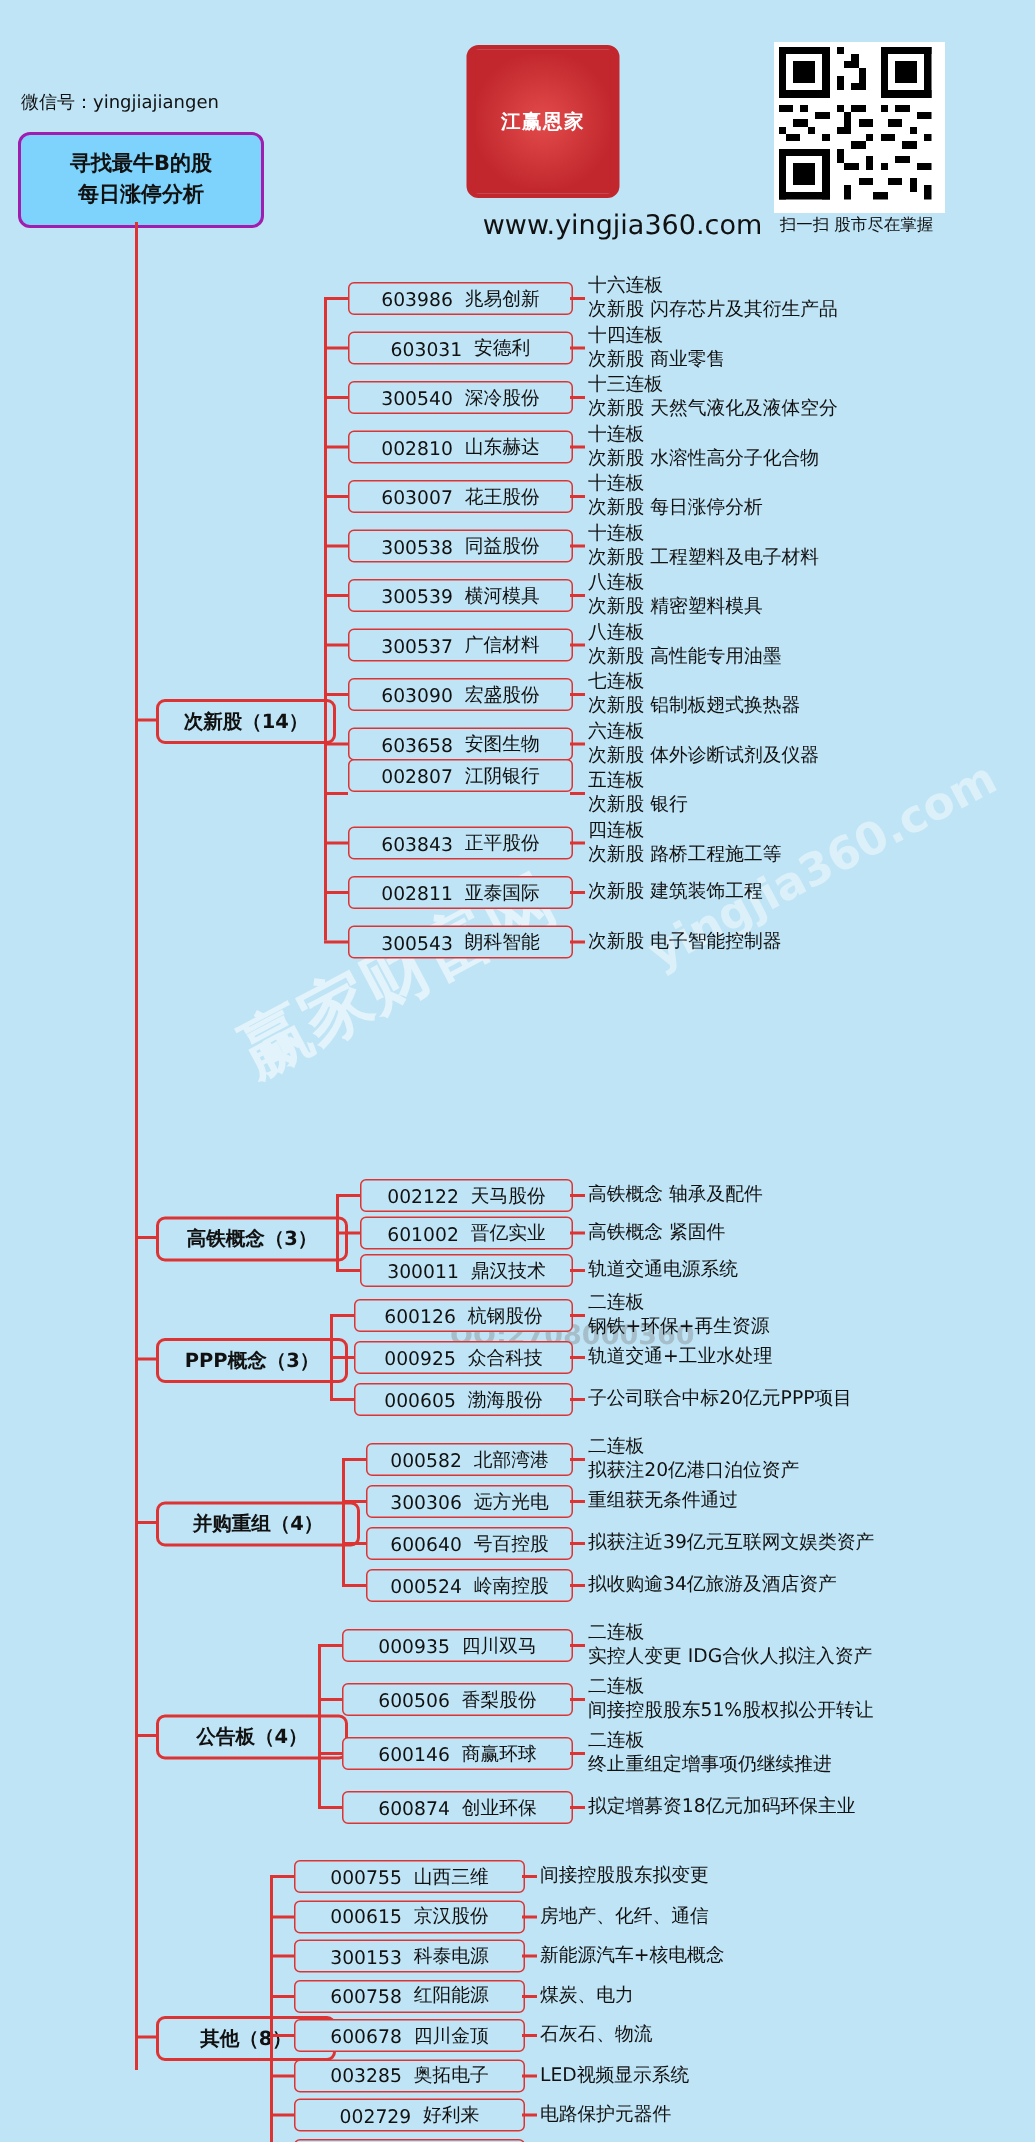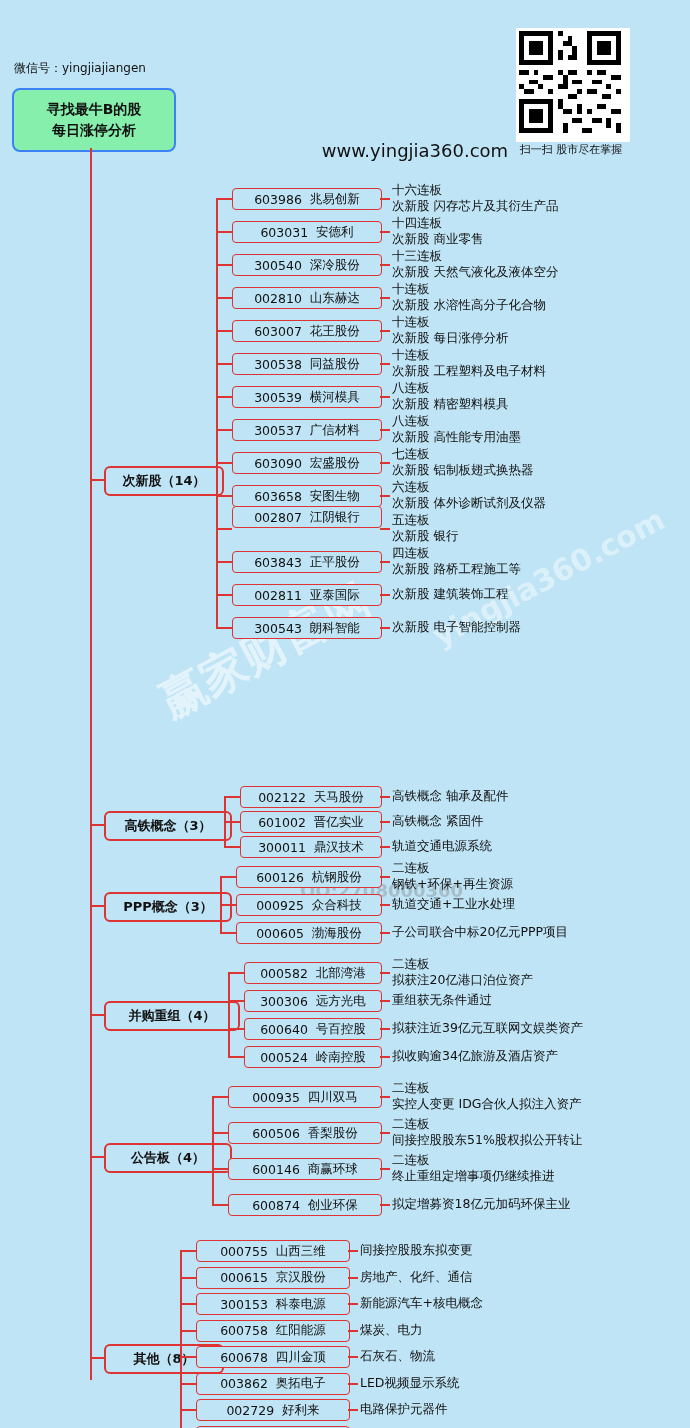--- a/index.html
+++ b/index.html
@@ -16,22 +16,22 @@
   
   .date{
     position:absolute;left:50px;top:14px;width:160px;text-align:center;
     font-size:12px;color:#111;line-height:17px;
   }
   .wechat{
     position:absolute;left:14px;top:60px;font-size:12px;color:#111;
   }
   .title-box{
     position:absolute;left:12px;top:88px;width:160px;height:60px;
-    border:2px solid #3b82f6;border-radius:8px;
-    background:#86efac;
+    border:2px solid #a21caf;border-radius:8px;
+    background:#7dd3fc;
     display:flex;flex-direction:column;align-items:center;justify-content:center;
     font-size:14px;font-weight:bold;line-height:21px;color:#111;
   }
   .logo{
     position:absolute;left:311px;top:30px;width:100px;height:100px;
   }
   .logo .seal{
     width:96px;height:96px;border:3px solid #c1272d;border-radius:8px;
     background:radial-gradient(circle at 50% 50%,#e24b4b 0%,#c1272d 70%);
     display:flex;align-items:center;justify-content:center;
@@ -93,20 +93,25 @@
 <div class="wrap">
 
 
   <div class="wechat">微信号：yingjiajiangen</div>
 
   <div class="title-box">
     <div>寻找最牛B的股</div>
     <div>每日涨停分析</div>
   </div>
 
+  <div class="logo">
+    <div class="seal">
+      <div class="seal-inner">江赢恩家</div>
+    </div>
+  </div>
 
   <div class="site">www.yingjia360.com</div>
 
   <div class="qr">
     <svg width="102" height="102" viewBox="0 0 21 21" shape-rendering="crispEdges">
       <rect width="21" height="21" fill="#fff"></rect>
       <g fill="#000">
         <rect x="0" y="0" width="7" height="1"></rect>
           <rect x="0" y="6" width="7" height="1"></rect>
         <rect x="0" y="0" width="1" height="7"></rect>
@@ -520,21 +525,21 @@
       <div class="stk" style="left: 196px; top: 1346px; width: 152px;">
         <span>600678</span>
         <span>&nbsp;&nbsp;四川金顶</span>
       </div>
       <div class="hline" style="left: 348px; top: 1356px; width: 10px;"></div>
       <div class="desc" style="left: 360px; top: 1348px;">
         <span class="l2">石灰石、物流</span>
       </div>
       <div class="hline" style="left: 180px; top: 1382.5px; width: 16px;"></div>
       <div class="stk" style="left: 196px; top: 1372.5px; width: 152px;">
-        <span>003862</span>
+        <span>003285</span>
         <span>&nbsp;&nbsp;奥拓电子</span>
       </div>
       <div class="hline" style="left: 348px; top: 1382.5px; width: 10px;"></div>
       <div class="desc" style="left: 360px; top: 1374.5px;">
         <span class="l2">LED视频显示系统</span>
       </div>
       <div class="hline" style="left: 180px; top: 1409px; width: 16px;"></div>
       <div class="stk" style="left: 196px; top: 1399px; width: 152px;">
         <span>002729</span>
         <span>&nbsp;&nbsp;好利来</span>

